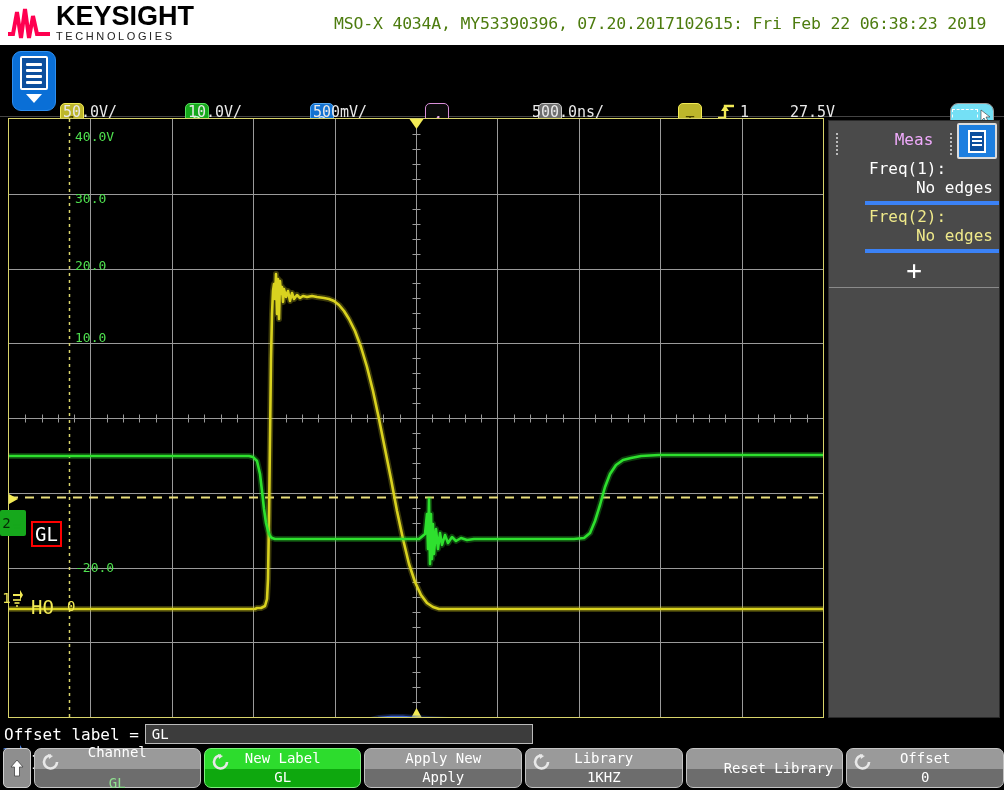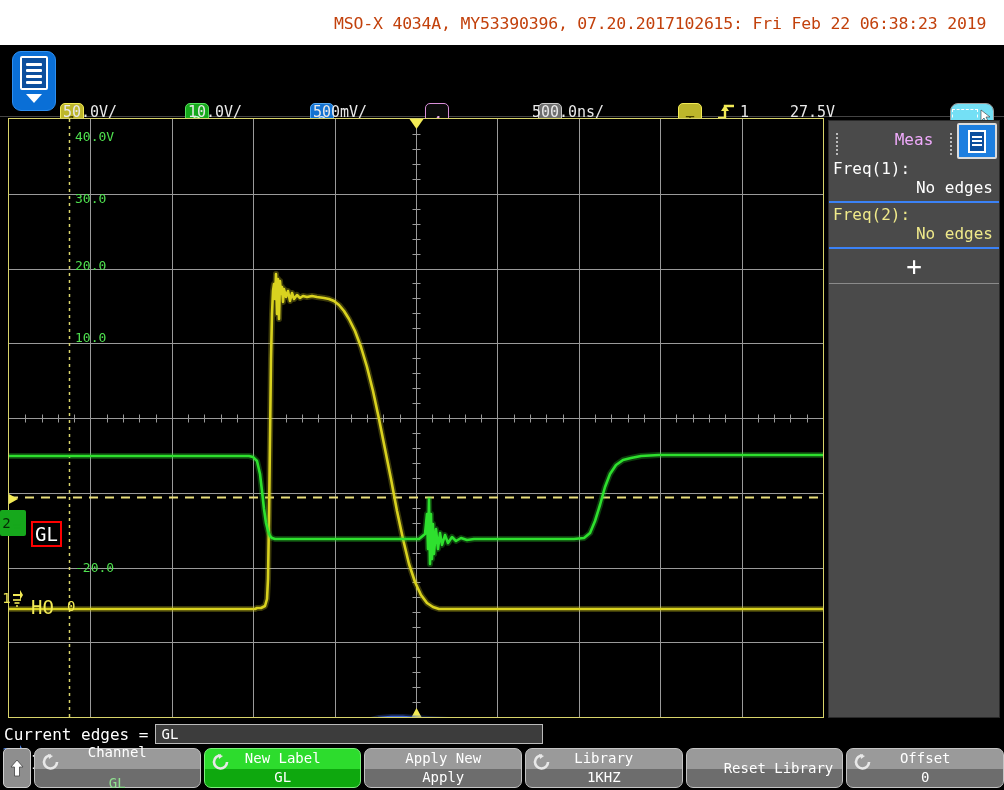--- a/index.html
+++ b/index.html
@@ -23,21 +23,21 @@
     font-family:"Liberation Sans", sans-serif;
     font-weight:bold; font-size:27px; color:#000; letter-spacing:0px;
   }
   .logo-sub {
     font-family:"Liberation Sans", sans-serif;
     font-size:11px; color:#222; letter-spacing:2.6px; margin-top:1px;
   }
   .header-id {
     position:absolute; left:334px; top:14px;
     font-family:"DejaVu Sans Mono", monospace;
-    font-size:16.5px; color:#c2410c; white-space:nowrap; letter-spacing:-0.2px;
+    font-size:16.5px; color:#4d7c0f; white-space:nowrap; letter-spacing:-0.2px;
   }
 
   
   .ctrlbar {
     position:absolute; left:0; top:45px; width:1004px; height:72px;
     background:#000; border-bottom:1px solid #444;
   }
   .sb-btn {
     position:absolute; left:12px; top:6px; width:44px; height:60px;
     border-radius:9px; background:#0a6fd6; border:1px solid #2d8ff0;
@@ -170,21 +170,21 @@
     position:absolute; right:2px; top:2px; width:40px; height:36px;
     background:#1d7fe0; border:2px solid #dcdcdc; border-radius:2px;
     display:flex; align-items:center; justify-content:center; cursor:pointer;
   }
   .rp-tab .doc {
     width:18px; height:23px; background:#0c4f9e; border:2px solid #fff;
     display:flex; flex-direction:column; justify-content:center; gap:2px; padding:2px 2px;
   }
   .rp-tab .doc i { display:block; height:2px; background:#fff; }
 
-  .meas-item { padding:2px 6px 4px 4px; border-bottom:2px solid #3b82f6; }
+  .meas-item { padding:2px 6px 4px 4px; border-bottom:4px solid #3b82f6;margin-left:36px; }
   .meas-name { font-size:16px; font-family:"DejaVu Sans Mono", monospace; }
   .meas-val  { font-size:16px; font-family:"DejaVu Sans Mono", monospace; text-align:right; }
   .meas-add {
     text-align:center; color:#fff; font-size:26px; line-height:34px;
     border-bottom:1px solid #8b8b8b; cursor:pointer;
   }
 
   
   .labelrow {
     position:absolute; left:0; top:722px; width:1004px; height:24px;
@@ -223,20 +223,29 @@
   .sk-top { font-size:14px; color:#fff; font-family:"DejaVu Sans Mono", monospace; line-height:19px; }
   .sk-bot { font-size:14px; font-family:"DejaVu Sans Mono", monospace; line-height:19px; }
   .sk-knob { position:absolute; left:6px; top:4px; }
 </style>
 </head>
 <body>
 
 <div id="app">
 
   <div class="header">
+    <div class="logo-wrap">
+      <svg class="logo-mark" viewBox="0 0 46 38">
+        <path d="M2 30 L7 30 L11 8 L15 34 L19 5 L23 34 L27 12 L31 30 L44 30" fill="none" stroke="#ff0050" stroke-width="4" stroke-linejoin="miter"></path>
+      </svg>
+      <div class="logo-text">
+        <div class="logo-name">KEYSIGHT</div>
+        <div class="logo-sub">TECHNOLOGIES</div>
+      </div>
+    </div>
     <div class="header-id">MSO-X 4034A, MY53390396, 07.20.2017102615: Fri Feb 22 06:38:23 2019</div>
   </div>
 
   <div class="ctrlbar">
 
     <div class="sb-btn">
       <div class="sb-doc">
         <i></i>
           <i></i>
           <i></i>
@@ -504,21 +513,21 @@
         </div>
         <div class="meas-item">
           <div class="meas-name" style="color: rgb(239, 233, 138);">Freq(2):</div>
           <div class="meas-val" style="color: rgb(239, 233, 138);">No edges</div>
         </div>
       </div>
     <div class="meas-add">+</div>
   </div>
 
   <div class="labelrow">
-    <span class="lr-text">Current edges =</span>
+    <span class="lr-text">Offset label =</span>
     <div class="lr-input">GL</div>
   </div>
 
   <div class="softrow" id="softrow">
     <div class="sk-up">
       <svg width="14" height="20" viewBox="0 0 14 20">
         <path d="M7 2 L13 9 L9.5 9 L9.5 18 L4.5 18 L4.5 9 L1 9 Z" fill="#fff" stroke="#444" stroke-width="0.8"></path>
       </svg>
     </div>
   <div class="sk" style="width: 170px; gap: 12px;">

